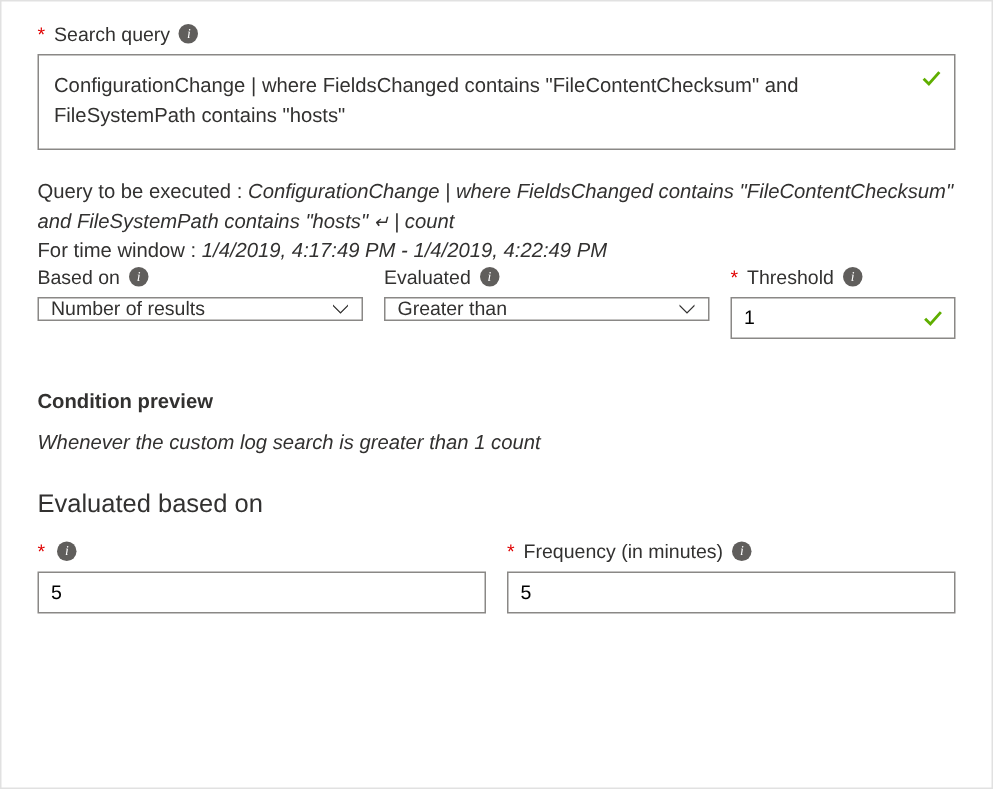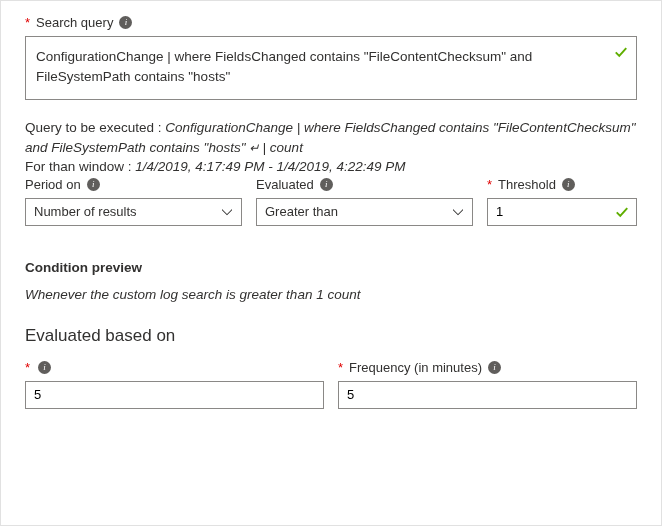--- a/index.html
+++ b/index.html
@@ -92,21 +92,21 @@
     display: grid;
     grid-template-columns: 1fr 1fr 150px;
     gap: 14px;
   }
   .field .label-row { margin-bottom: 6px; }
   .select-wrap {
     position: relative;
     display: flex;
     align-items: center;
     border: 1px solid #8a8886;
-    height: 28px;
+    height: 16px;
     background: #fff;
     cursor: pointer;
     padding: 0 28px 0 8px;
     font-size: 13px;
   }
   .select-caret {
     position: absolute;
     right: 8px;
     top: 50%;
     transform: translateY(-50%);
@@ -171,29 +171,29 @@
     <svg class="validated-check" viewBox="0 0 16 16" fill="none" stroke="currentColor" stroke-width="2.2">
         <path d="M2 8.5 L6 12.5 L14 3.5"></path>
       </svg>
   </div>
 
   <div class="meta-block">
     <div>
       <span>Query to be executed : </span><span class="italic">ConfigurationChange | where FieldsChanged contains "FileContentChecksum" and FileSystemPath contains "hosts" </span><span class="italic return-glyph">↵ </span><span class="italic">| count</span>
     </div>
     <div>
-      <span>For than window : </span><span class="italic">1/4/2019, 4:17:49 PM - 1/4/2019, 4:22:49 PM</span>
+      <span>For time window : </span><span class="italic">1/4/2019, 4:17:49 PM - 1/4/2019, 4:22:49 PM</span>
     </div>
   </div>
 
 
   <div class="alert-row">
     <div class="field">
       <div class="label-row">
-        <span>Period on</span>
+        <span>Based on</span>
         <span class="info-icon">i</span>
       </div>
       <div class="select-wrap">
         <span>Number of results</span>
         <svg class="select-caret" viewBox="0 0 12 8" fill="currentColor">
             <path d="M1 1 L6 6 L11 1 L11 2.2 L6 7.2 L1 2.2 Z"></path>
           </svg>
       </div>
     </div>
 

